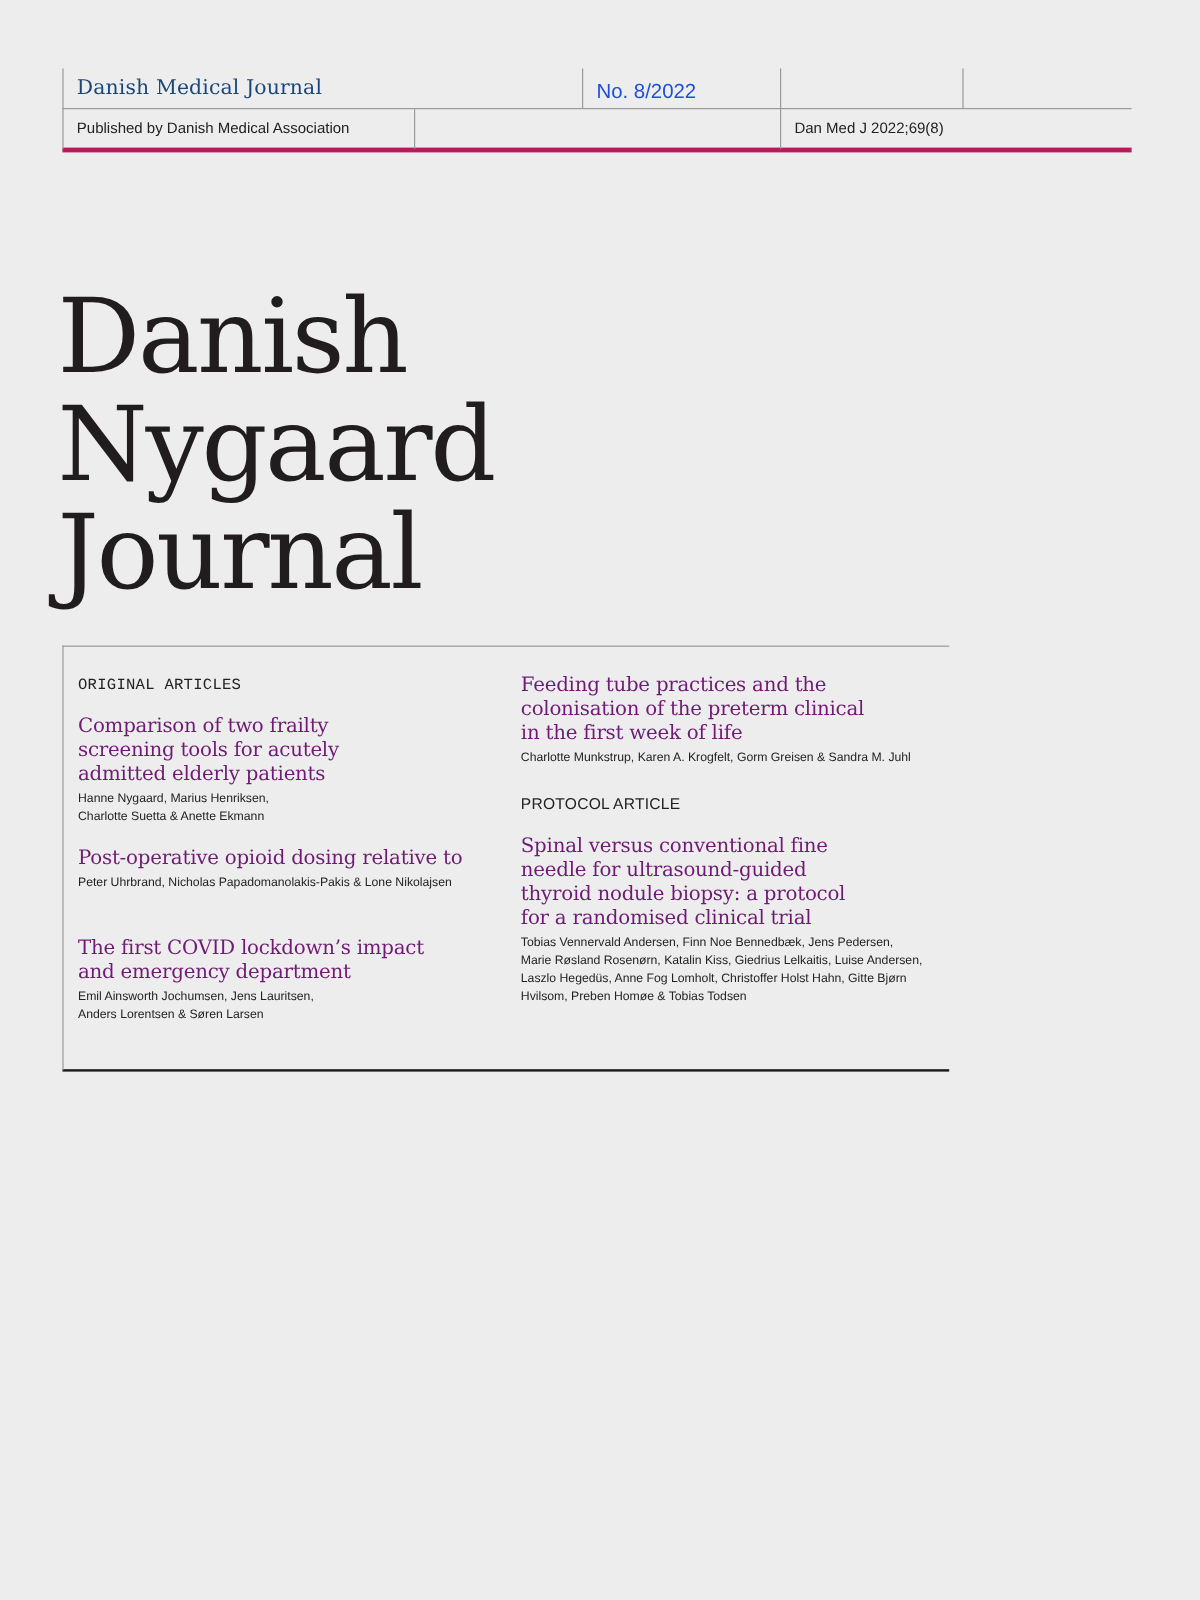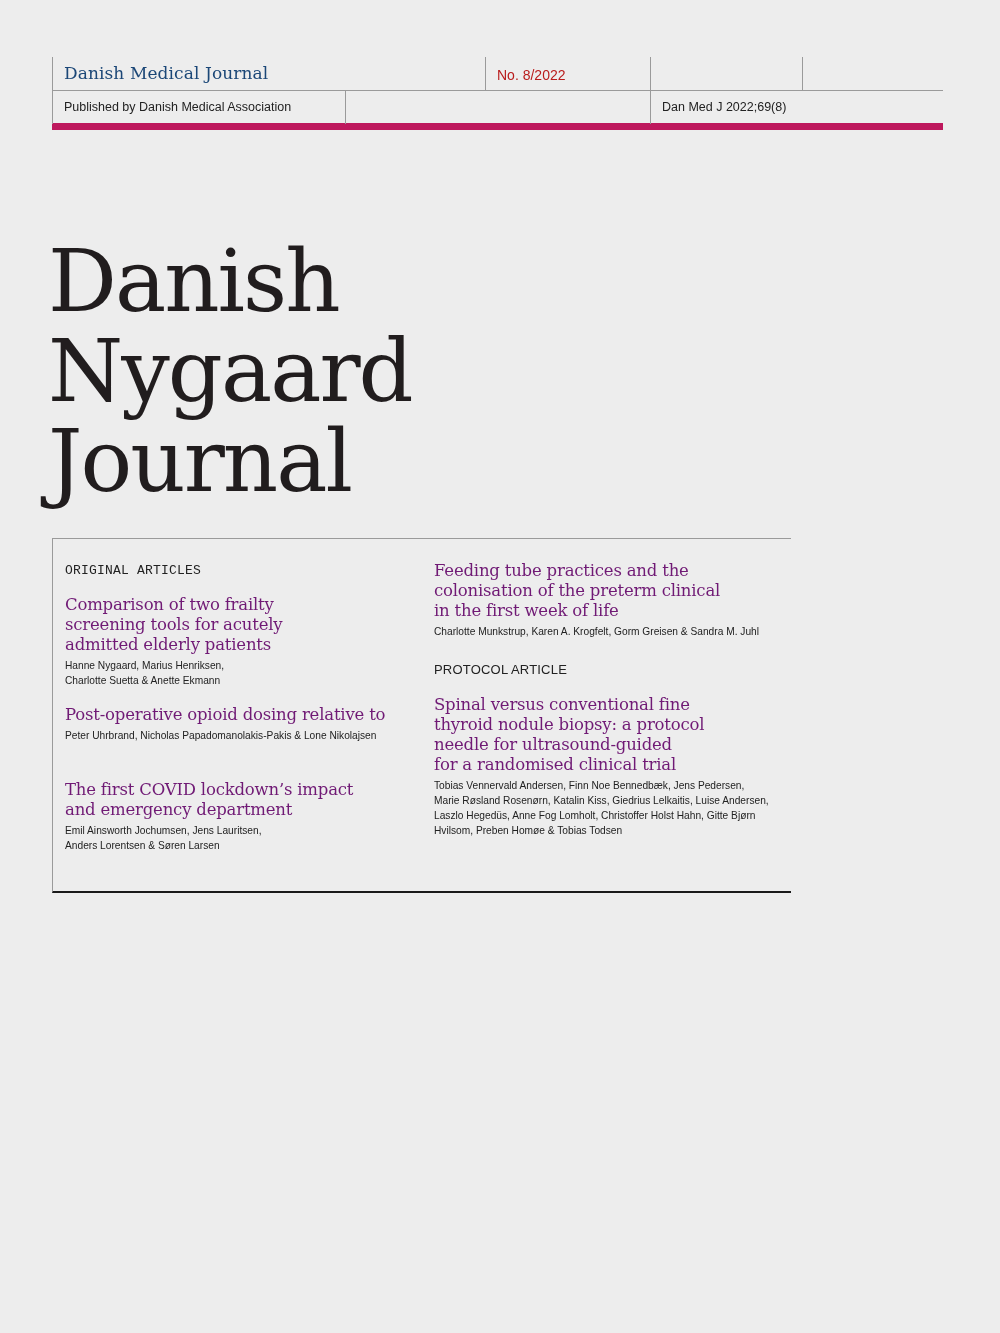--- a/index.html
+++ b/index.html
@@ -6,28 +6,28 @@
     body {
       width: 1000px; height: 1333px;
       background: #ededed;
       position: relative;
       overflow: hidden;
       color: #1f1c1c;
       font-family: "Liberation Sans", sans-serif;
     }
     .masthead { position: absolute; left: 52px; top: 57px; width: 891px; height: 67px; }
     .mh-row1 { position: absolute; left: 0; top: 0; width: 891px; height: 33px; border-bottom: 1px solid #9a9a9a; }
-    .mh-row2 { position: absolute; left: 0; top: 34px; width: 891px; height: 32px; border-bottom: 7px solid #be185d; }
+    .mh-row2 { position: absolute; left: 0; top: 34px; width: 891px; height: 32px; border-bottom: 4px solid #be185d; }
     .vline { position: absolute; width: 1px; background: #9a9a9a; }
     .mh-brand {
       position: absolute; left: 12px; top: 6px;
       font-family: "DejaVu Serif", serif; font-weight: normal;
       font-size: 17px; color: #1b4777; letter-spacing: 0.1px;
     }
-    .mh-issue { position: absolute; left: 445px; top: 10px; font-size: 14px; color: #b91c1c; }
+    .mh-issue { position: absolute; left: 445px; top: 10px; font-size: 17px; color: #1d4ed8; }
     .mh-pub { position: absolute; left: 12px; top: 9px; font-size: 12.5px; color: #222; }
     .mh-cite { position: absolute; left: 610px; top: 9px; font-size: 12.5px; color: #222; }
 
     .big-title {
       position: absolute; left: 48px; top: 236px;
       font-family: "DejaVu Serif", serif;
       font-size: 86px; line-height: 90px;
       color: #211d1e; letter-spacing: -2px;
     }
     .big-title div { white-space: nowrap; }
@@ -123,22 +123,22 @@
       <div class="authors" style="white-space:nowrap;">
         <div>Charlotte Munkstrup, Karen A. Krogfelt, Gorm Greisen &amp; Sandra M. Juhl</div>
       </div>
     </div>
 
     <div class="section-label" style="position:absolute; top:123px; left:0; white-space:nowrap;">PROTOCOL ARTICLE</div>
 
     <div class="article" style="top:156px;">
       <div class="article-title">
         <div>Spinal versus conventional fine</div>
+        <div>needle for ultrasound-guided</div>
         <div>thyroid nodule biopsy: a protocol</div>
-        <div>needle for ultrasound-guided</div>
         <div>for a randomised clinical trial</div>
       </div>
       <div class="authors" style="white-space:nowrap;">
         <div>Tobias Vennervald Andersen, Finn Noe Bennedbæk, Jens Pedersen,</div>
         <div>Marie Røsland Rosenørn, Katalin Kiss, Giedrius Lelkaitis, Luise Andersen,</div>
         <div>Laszlo Hegedüs, Anne Fog Lomholt, Christoffer Holst Hahn, Gitte Bjørn</div>
         <div>Hvilsom, Preben Homøe &amp; Tobias Todsen</div>
       </div>
     </div>
   </div>

